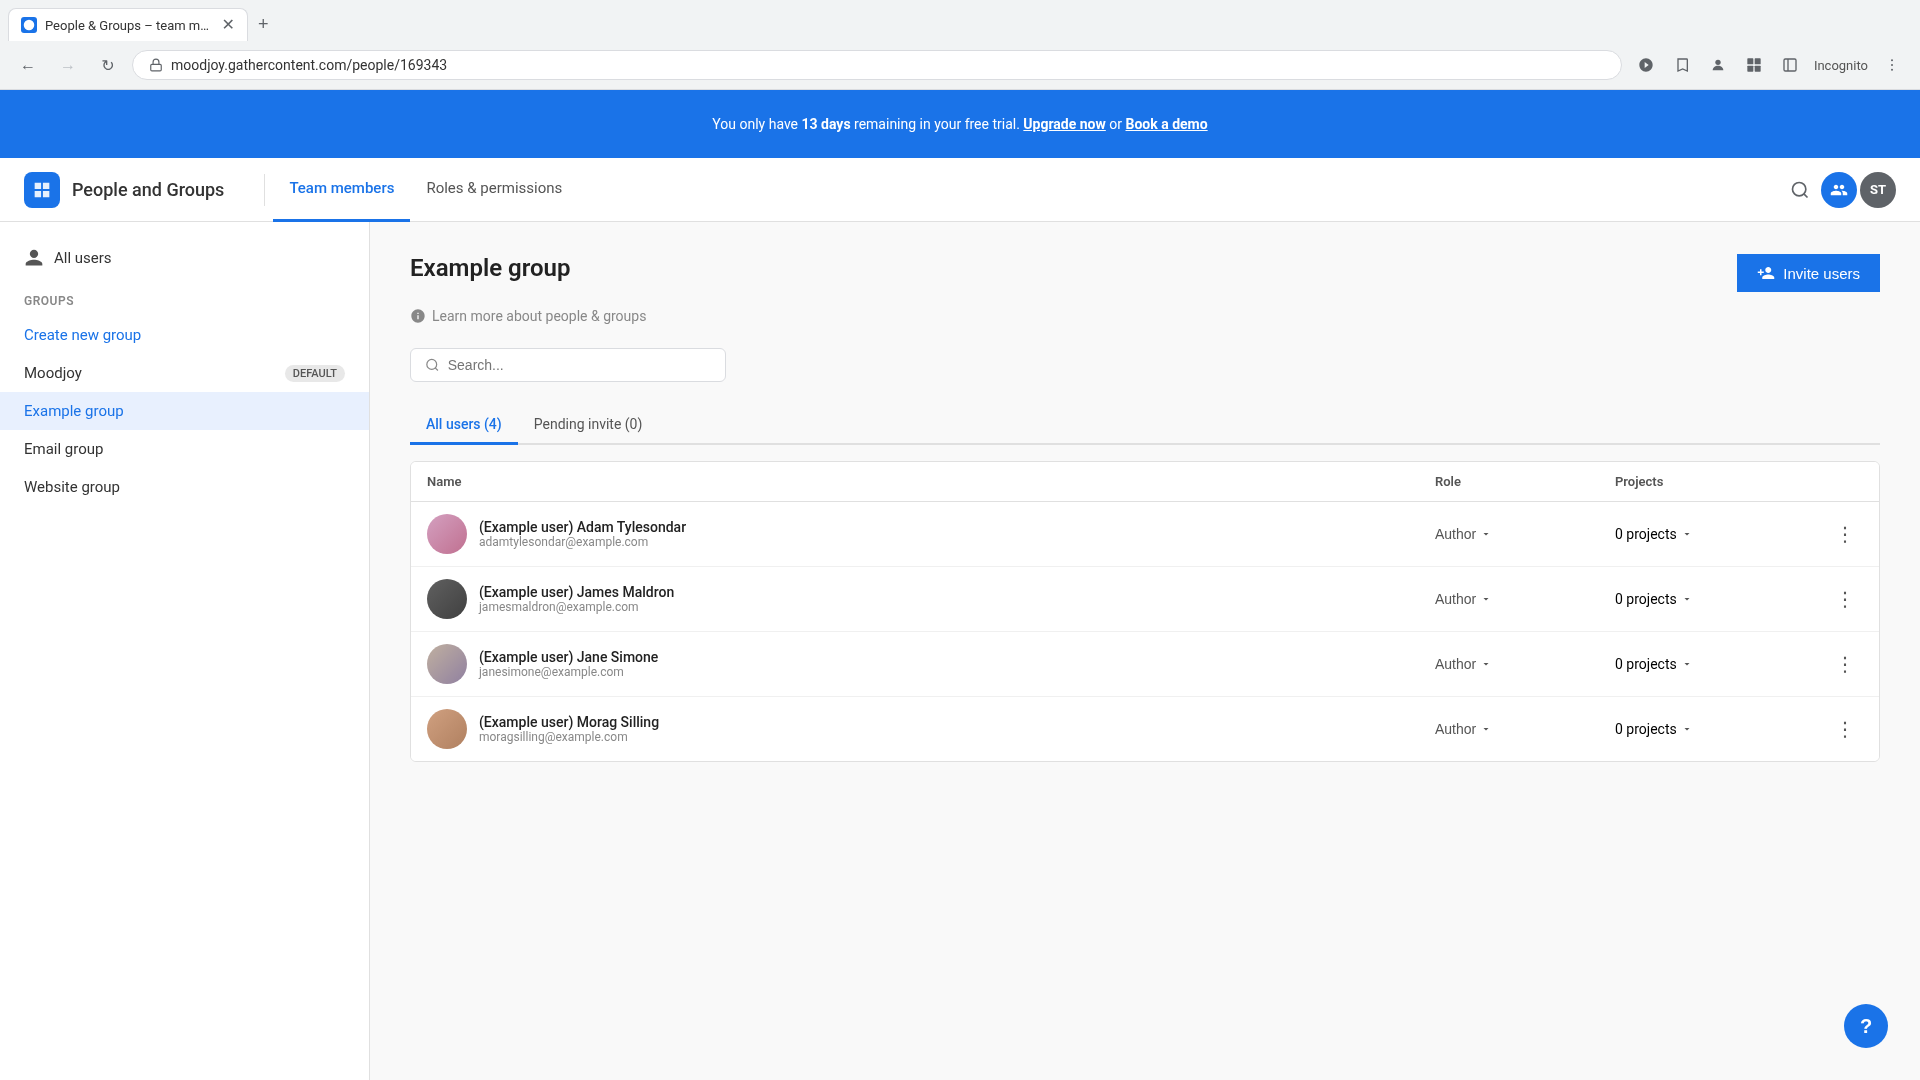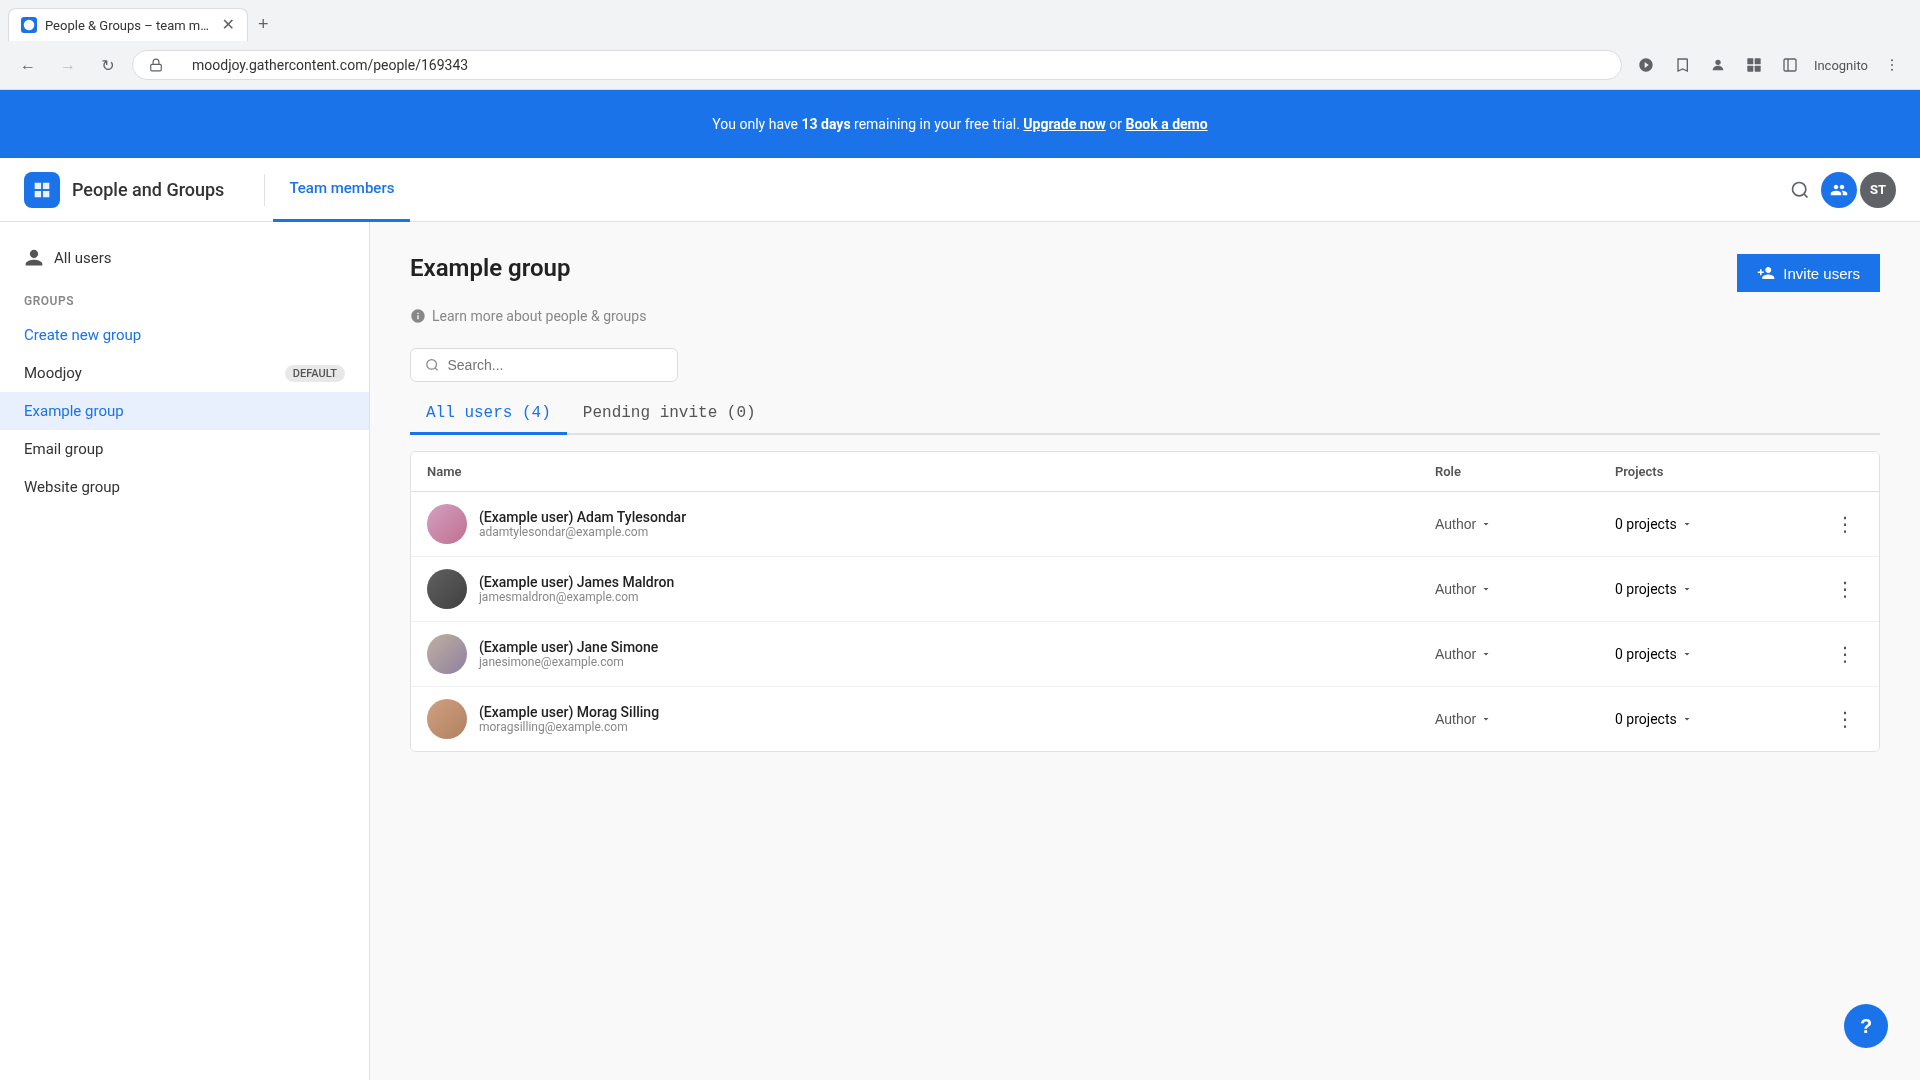--- a/index.html
+++ b/index.html
@@ -10,21 +10,21 @@
     .browser-tab-bar { display: flex; align-items: center; padding: 8px 8px 0; gap: 4px; }
     .browser-tab { display: flex; align-items: center; gap: 8px; background: #fff; border-radius: 8px 8px 0 0; padding: 8px 12px; font-size: 13px; color: #333; min-width: 200px; max-width: 240px; border: 1px solid #dadce0; border-bottom: none; }
     .browser-tab .favicon { width: 16px; height: 16px; background: #1a73e8; border-radius: 3px; display: flex; align-items: center; justify-content: center; color: white; font-size: 10px; font-weight: bold; flex-shrink: 0; }
     .browser-tab .tab-title { flex: 1; overflow: hidden; text-overflow: ellipsis; white-space: nowrap; font-size: 13px; }
     .browser-tab .tab-close { color: #5f6368; cursor: pointer; font-size: 16px; line-height: 1; }
     .new-tab-btn { background: none; border: none; cursor: pointer; padding: 6px; border-radius: 50%; color: #5f6368; font-size: 18px; }
     .browser-nav { display: flex; align-items: center; padding: 8px 12px; gap: 8px; background: #f1f3f4; }
     .nav-btn { background: none; border: none; cursor: pointer; padding: 6px; border-radius: 50%; color: #5f6368; font-size: 16px; display: flex; align-items: center; justify-content: center; width: 32px; height: 32px; }
     .nav-btn.disabled { color: #bdc1c6; cursor: default; }
     .address-bar { flex: 1; background: #fff; border: 1px solid #dadce0; border-radius: 20px; padding: 6px 16px; font-size: 14px; color: #333; display: flex; align-items: center; gap: 8px; }
-    .address-text { flex: 1; color: #333; margin-left: 21px; }
+    .address-text { flex: 1; color: #333; }
     .nav-actions { display: flex; align-items: center; gap: 4px; }
     .nav-action-btn { background: none; border: none; cursor: pointer; padding: 6px; border-radius: 50%; color: #5f6368; font-size: 14px; display: flex; align-items: center; justify-content: center; width: 32px; height: 32px; }
 
     
     .trial-banner { background: #1a73e8; color: white; text-align: center; padding: 26px; font-size: 14px; }
     .trial-banner a { color: white; font-weight: bold; text-decoration: underline; }
     .trial-banner strong { font-weight: bold; }
 
     
     .app-header { display: flex; align-items: center; padding: 0 24px; height: 64px; border-bottom: 1px solid #e0e0e0; background: #fff; }
@@ -53,26 +53,26 @@
     .sidebar-badge { background: #e8e8e8; color: #555; font-size: 11px; padding: 2px 8px; border-radius: 10px; font-weight: 500; }
 
     
     .content { flex: 1; background: #f9f9f9; padding: 32px 40px; overflow-y: auto; }
     .content-header { display: flex; align-items: flex-start; justify-content: space-between; margin-bottom: 16px; }
     .content-title { font-size: 24px; font-weight: 600; color: #222; }
     .invite-btn { background: #1a73e8; color: white; border: none; border-radius: 0; padding: 10px 20px; font-size: 15px; cursor: pointer; display: flex; align-items: center; gap: 8px; font-weight: 500; }
     .learn-more-link { display: flex; align-items: center; gap: 6px; color: #888; font-size: 14px; margin-bottom: 24px; cursor: pointer; text-decoration: none; }
 
     
-    .search-box { display: flex; align-items: center; background: #fff; border: 1px solid #dadce0; border-radius: 6px; padding: 8px 14px; gap: 8px; width: 268px; margin-bottom: 12px; }
+    .search-box { display: flex; align-items: center; background: #fff; border: 1px solid #dadce0; border-radius: 6px; padding: 8px 14px; gap: 8px; width: 316px; margin-bottom: 24px; }
     .search-box input { border: none; outline: none; font-size: 14px; color: #555; width: 100%; background: transparent; }
 
     
     .tabs { display: flex; border-bottom: 2px solid #e0e0e0; margin-bottom: 0; }
-    .tab { padding: 10px 16px; font-size: 16px; color: #555; cursor: pointer; border-bottom: 3px solid transparent; margin-bottom: -2px; font-family: Liberation Mono, monospace; }
+    .tab { padding: 10px 16px; font-size: 14px; color: #555; cursor: pointer; border-bottom: 3px solid transparent; margin-bottom: -2px; }
     .tab.active { color: #1a73e8; border-bottom-color: #1a73e8; font-weight: 500; }
 
     
     .user-table { background: #fff; border: 1px solid #e0e0e0; border-radius: 6px; overflow: hidden; margin-top: 16px; }
     .table-header { display: grid; grid-template-columns: 1fr 180px 200px 48px; padding: 12px 16px; background: #fff; border-bottom: 1px solid #e0e0e0; }
     .table-header-cell { font-size: 13px; font-weight: 600; color: #555; }
     .table-row { display: grid; grid-template-columns: 1fr 180px 200px 48px; padding: 12px 16px; border-bottom: 1px solid #f0f0f0; align-items: center; background: #fff; }
     .table-row:last-child { border-bottom: none; }
     .user-cell { display: flex; align-items: center; gap: 12px; }
     .user-avatar-small { width: 40px; height: 40px; border-radius: 50%; background: #ccc; overflow: hidden; flex-shrink: 0; display: flex; align-items: center; justify-content: center; font-size: 16px; }
@@ -173,20 +173,21 @@
     <div class="logo-icon">
       <svg viewBox="0 0 24 24" width="22" height="22" fill="white">
           <path d="M4 4h7v7H4zM13 4h7v7h-7zM4 13h7v7H4zM13 13h7v7h-7z" opacity="0.9"></path>
         </svg>
     </div>
     <span class="app-name">People and Groups</span>
   </div>
   <div class="header-nav">
     <div class="header-nav-divider"></div>
     <div class="header-nav-item active">Team members</div>
+    <div class="header-nav-item">Roles &amp; permissions</div>
   </div>
   <div class="header-actions">
     <button class="header-search-btn">
       <svg width="20" height="20" viewBox="0 0 24 24" fill="none" stroke="#5f6368" stroke-width="2">
           <circle cx="11" cy="11" r="8"></circle>
           <path d="M21 21l-4.35-4.35"></path>
         </svg>
     </button>
     <button class="header-groups-btn">
       <svg width="18" height="18" viewBox="0 0 24 24" fill="white">

